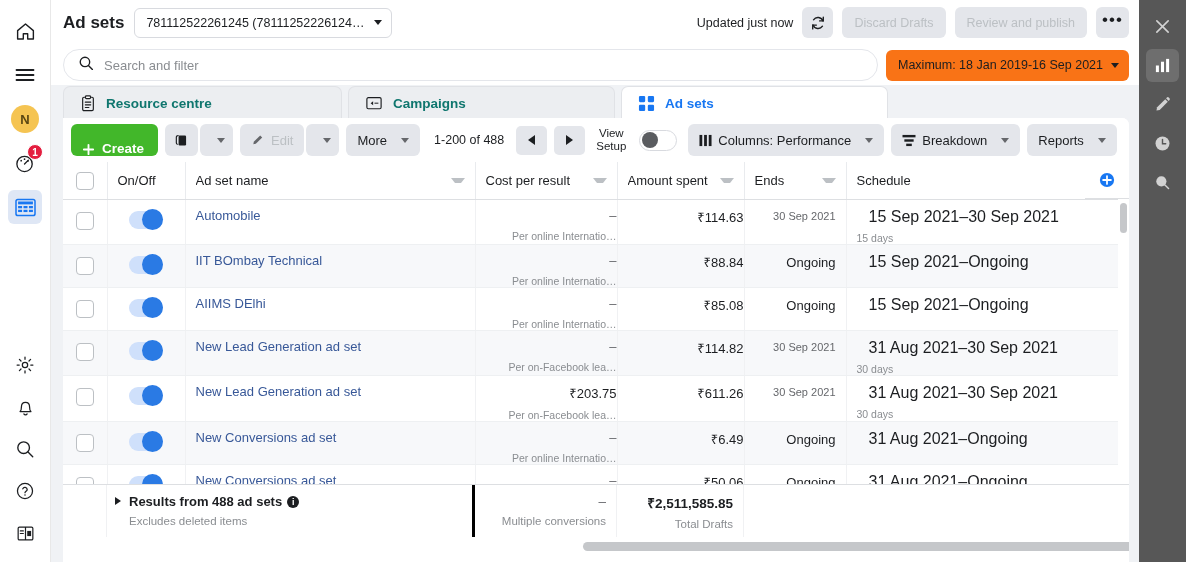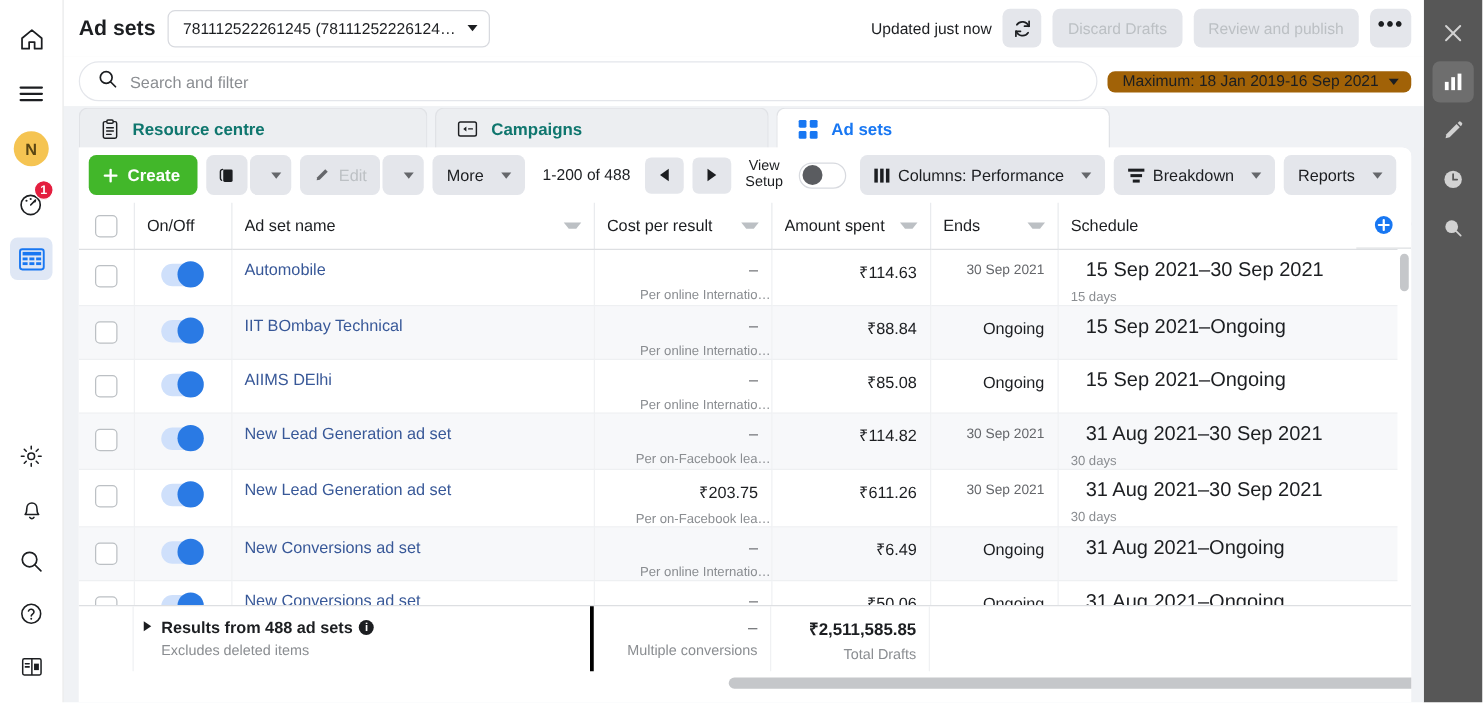--- a/index.html
+++ b/index.html
@@ -116,22 +116,22 @@
     max-width: 820px;
   }
   #search-box input {
     border: none; outline: none; flex: 1 1 auto;
     font-size: 13px; color: #1c1e21;
     font-family: "Liberation Sans", sans-serif;
     background: transparent;
   }
   #search-box input::placeholder { color: #8a8d91; }
   #date-range {
-    margin-left: auto; height: 17px;
-    background: #a16207; border-radius: 6px;
+    margin-left: auto; height: 31px;
+    background: #f97316; border-radius: 6px;
     display: flex; align-items: center; padding: 0 10px 0 12px;
     font-size: 12.5px; color: #1c1e21; cursor: pointer; white-space: nowrap;
   }
 
   
   #tabs-row {
     flex: 0 0 33px; height: 33px;
     background: #f0f2f5;
     display: flex; align-items: flex-end;
     padding-left: 12px; gap: 6px;
@@ -166,21 +166,21 @@
 
   
   #toolbar {
     flex: 0 0 44px; height: 44px;
     display: flex; align-items: center;
     padding: 0 8px 0 8px; gap: 7px;
     background: #fff;
   }
   #create-btn {
     height: 32px; background: #42b72a; color: #fff;
-    border-radius: 6px; display: flex; align-items: center;
+    border-radius: 6px; display: flex; align-items: flex-end;
     gap: 7px; padding: 0 14px 0 11px; font-size: 13.5px; font-weight: bold;
     cursor: pointer;
   }
   .tb-group { display: flex; gap: 2px; }
   .tb-btn {
     height: 32px; background: #e4e6eb; border-radius: 6px;
     display: flex; align-items: center; justify-content: center;
     gap: 6px; padding: 0 11px; font-size: 13px; color: #1c1e21; cursor: pointer;
     white-space: nowrap;
   }
@@ -234,21 +234,21 @@
   .chk-cell { display: flex; align-items: center; justify-content: center; height: 100%; }
 
   tbody tr { height: 41px; }
   tbody tr.alt td { background: #f7f8fa; }
   tbody td {
     border-bottom: 1px solid #eef0f2;
     border-right: 1px solid #f0f1f3;
     vertical-align: top;
     background: #fff;
   }
-  .cell { padding: 8px 10px 0 10px; font-size: 13px; color: #1c1e21; }
+  .cell { padding: 8px 0 0 10px; font-size: 13px; color: #1c1e21; }
   .cell.right { text-align: right; }
   .cell-link { color: #385898; font-size: 13px; cursor: pointer; }
   .sub { font-size: 10.5px; color: #8a8d91; margin-top: 7px; white-space: nowrap; overflow:hidden; text-overflow: ellipsis; }
   .sub.right { text-align: right; }
   .ends-val { font-size: 11px; color: #65676b; text-align: right; padding: 10px 10px 0 10px; }
   .ends-val.big { font-size: 13px; color: #1c1e21; }
   .sched-main { font-size: 16px; color: #1c1e21; padding: 8px 10px 0 10px; margin-left: 12px; }
   .sched-sub { font-size: 10.5px; color: #8a8d91; padding: 6px 10px 0 10px; }
   .toggle {
     width: 34px; height: 18px; border-radius: 9px;

